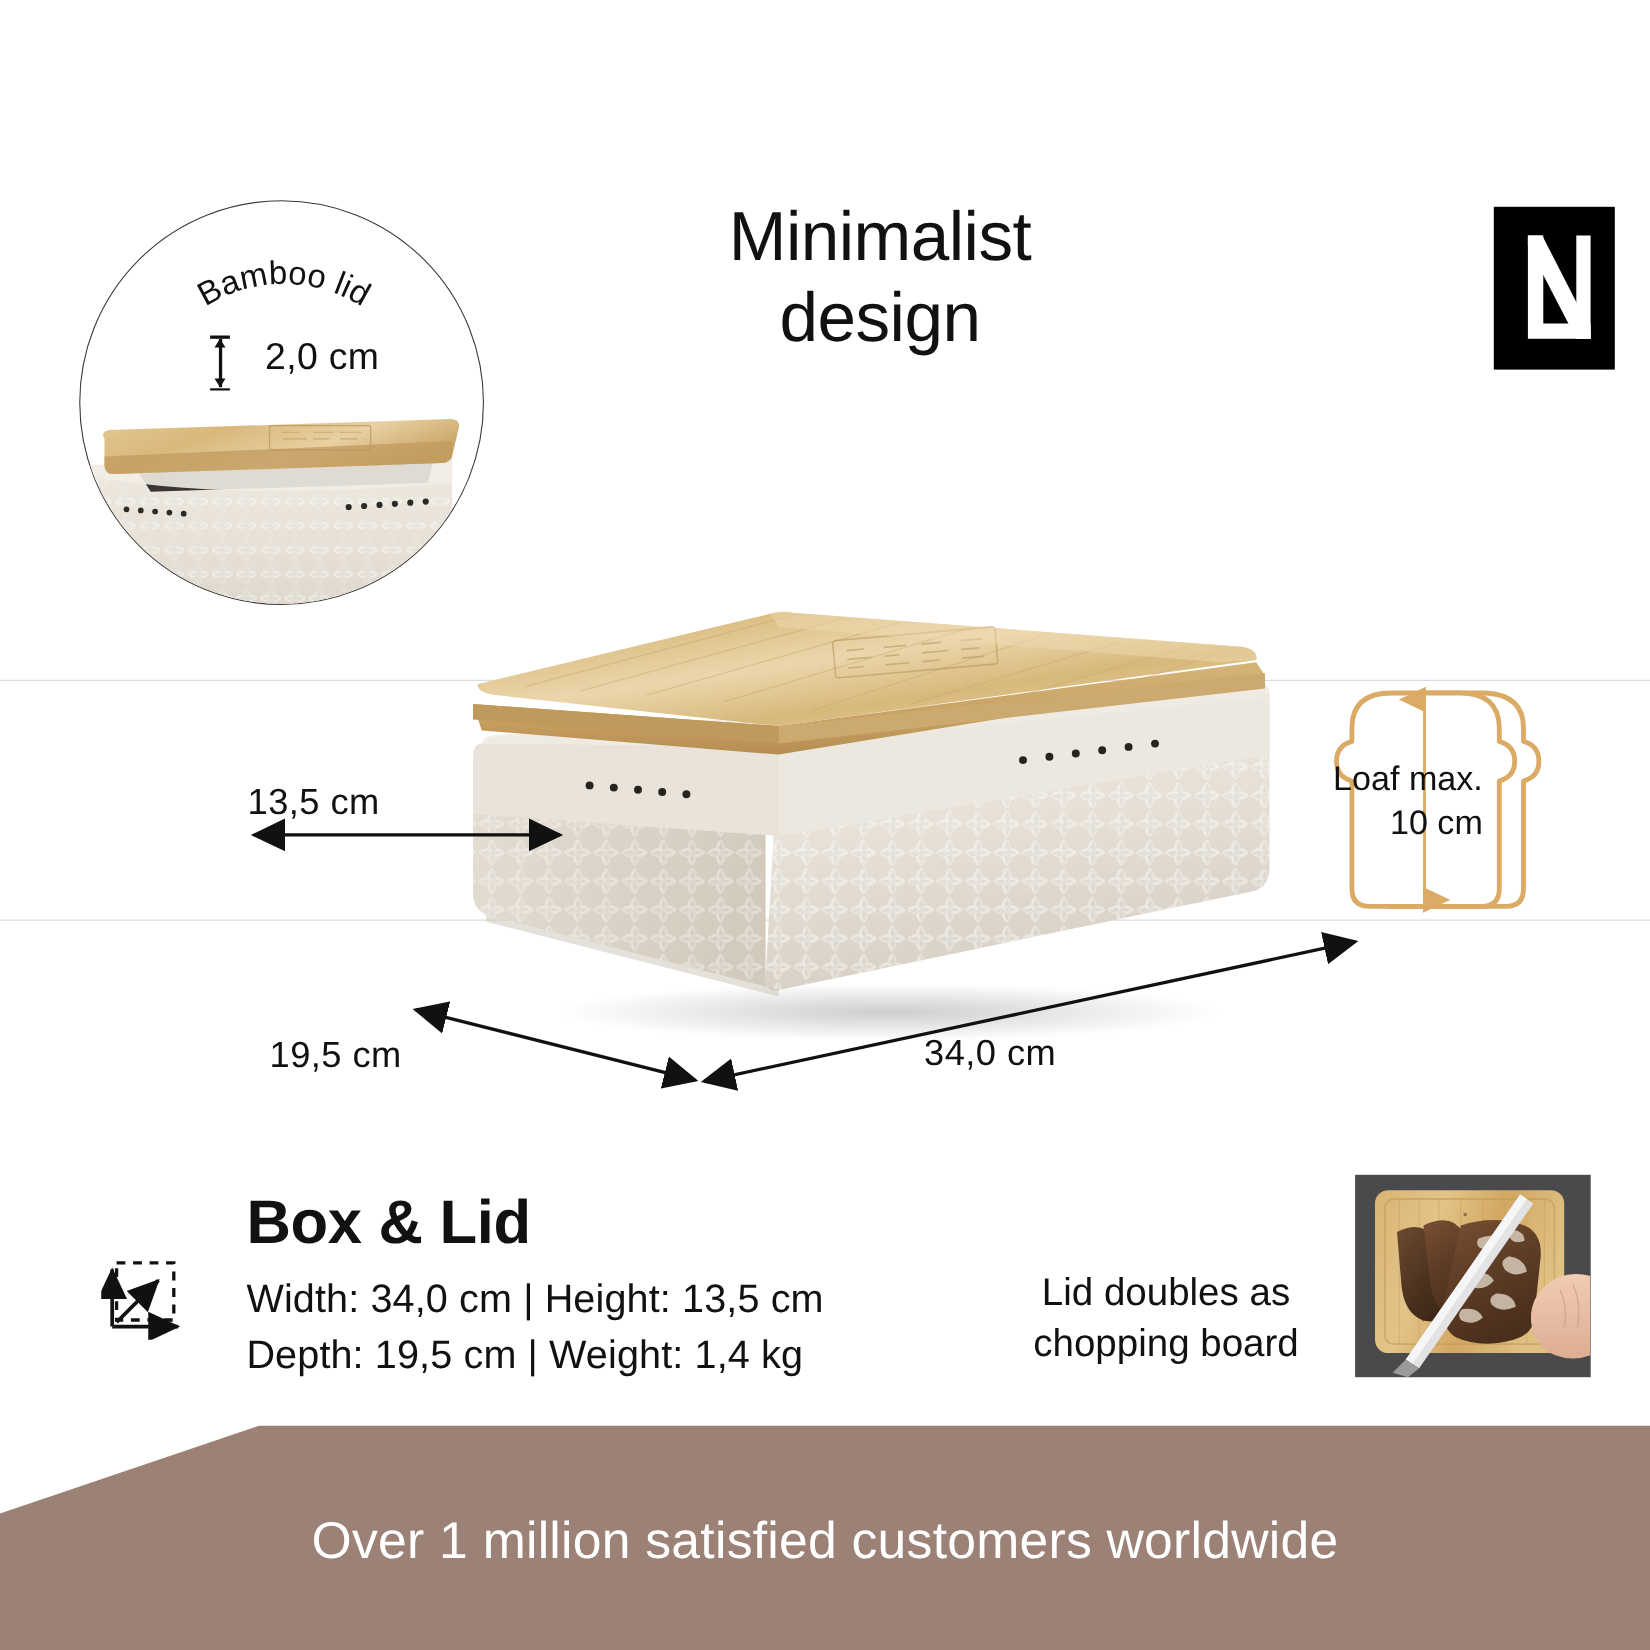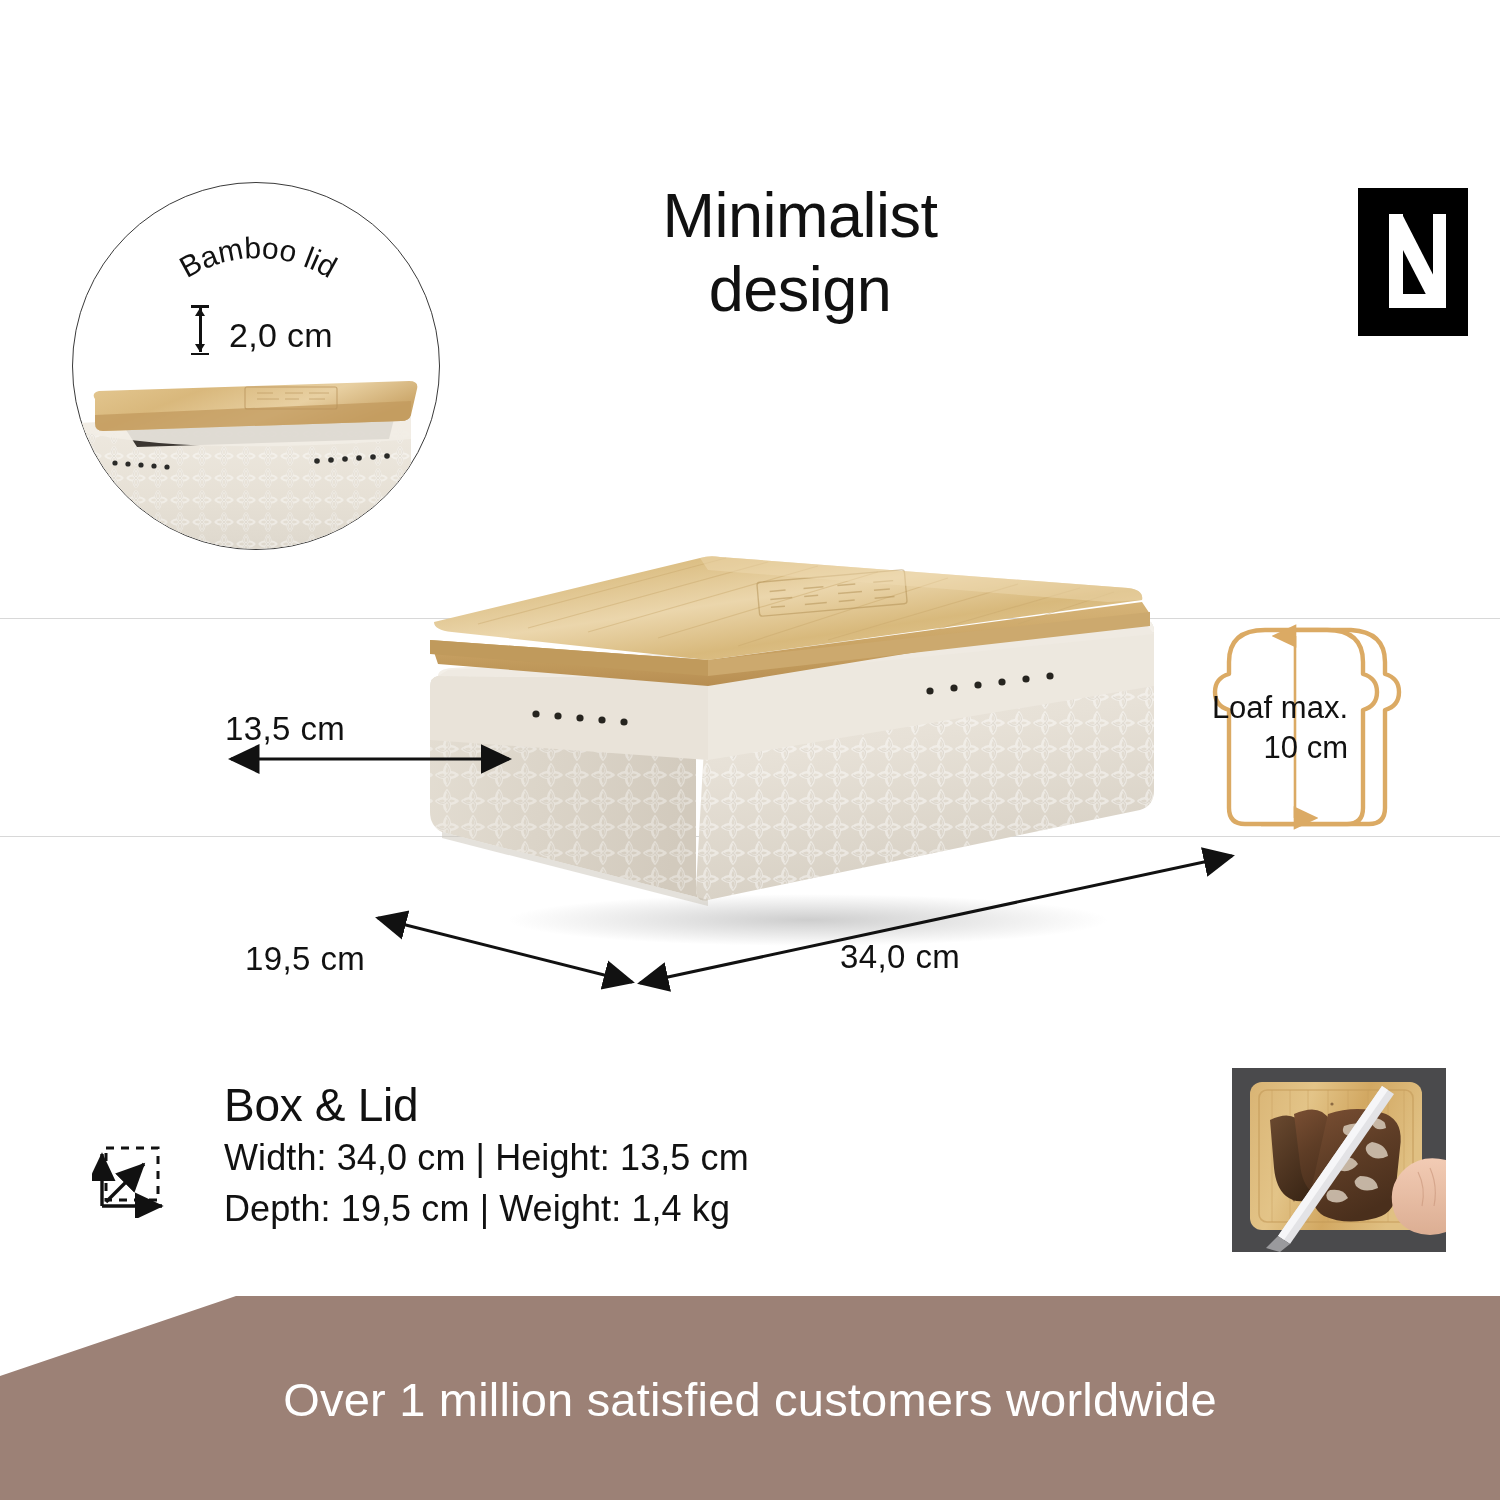--- a/index.html
+++ b/index.html
@@ -44,21 +44,21 @@
     border-radius:50%;
     border:1.4px solid #3a3a3a;
     overflow:hidden;
     background:#ffffff;
   }
   .inset-arc { position:absolute; left:0; top:0; }
   .inset-arc text { font-family:"Liberation Sans", sans-serif; font-size:30px; fill:#111; font-weight:400; }
 
   .inset-dim {
     position:absolute; left:118px; top:122px;
-    display:flex; align-items:flex-end; gap:20px;
+    display:flex; align-items:flex-start; gap:32px;
   }
   .inset-dim .val { font-size:34px; color:#111; letter-spacing:0.3px; }
 
   
   .ibeam { width:18px; height:50px; position:relative; }
   .ibeam::before, .ibeam::after {
     content:""; position:absolute; left:0; width:18px; height:2.5px; background:#111;
   }
   .ibeam::before { top:0; }
   .ibeam::after { bottom:0; }
@@ -90,21 +90,21 @@
   .loaf-text {
     position:absolute; left:1188px; top:688px; width:160px;
     font-size:31px; line-height:1.28; color:#111; text-align:right;
   }
   .loaf-text .l2 { display:block; }
 
   
   .spec { position:absolute; left:92px; top:1078px; width:740px; }
   .spec-icon { position:absolute; left:0px; top:62px; width:78px; height:78px; }
   .spec-body { position:absolute; left:132px; top:0px; }
-  .spec-head { font-size:46px; font-weight:400; letter-spacing:-0.3px; color:#111; margin-bottom:0; }
+  .spec-head { font-size:56px; font-weight:700; letter-spacing:-0.3px; color:#111; margin-bottom:12px; }
   .spec-line { font-size:36px; line-height:1.42; color:#111; letter-spacing:0.1px; white-space:nowrap; }
 
   
   .chop-text {
     position:absolute; left:905px; top:1152px; width:310px;
     text-align:center; font-size:35px; line-height:1.33; color:#111;
   }
   .chop-text .l2 { display:block; }
   .chop-photo {
     position:absolute; left:1232px; top:1068px; width:214px; height:184px;
@@ -390,20 +390,24 @@
       <line x1="10" y1="66" x2="70" y2="66" stroke="#111" stroke-width="3.4" marker-end="url(#sArr)"></line>
       <line x1="14" y1="62" x2="52" y2="24" stroke="#111" stroke-width="3.4" marker-end="url(#sArr)"></line>
     </svg>
     <div class="spec-body">
       <div class="spec-head">Box &amp; Lid</div>
       <div class="spec-line">Width: 34,0 cm | Height: 13,5 cm</div>
       <div class="spec-line">Depth: 19,5 cm | Weight: 1,4 kg</div>
     </div>
   </div>
 
+  <div class="chop-text">
+    <span>Lid doubles as</span>
+    <span class="l2">chopping board</span>
+  </div>
 
   <div class="chop-photo">
     <svg viewBox="0 0 214 184" width="214" height="184">
       <defs>
         <linearGradient id="bdWood" x1="0" y1="0" x2="1" y2="0.3">
           <stop offset="0%" stop-color="#D9B474"></stop>
           <stop offset="35%" stop-color="#E3C488"></stop>
           <stop offset="65%" stop-color="#D2A862"></stop>
           <stop offset="100%" stop-color="#E0C083"></stop>
         </linearGradient>

